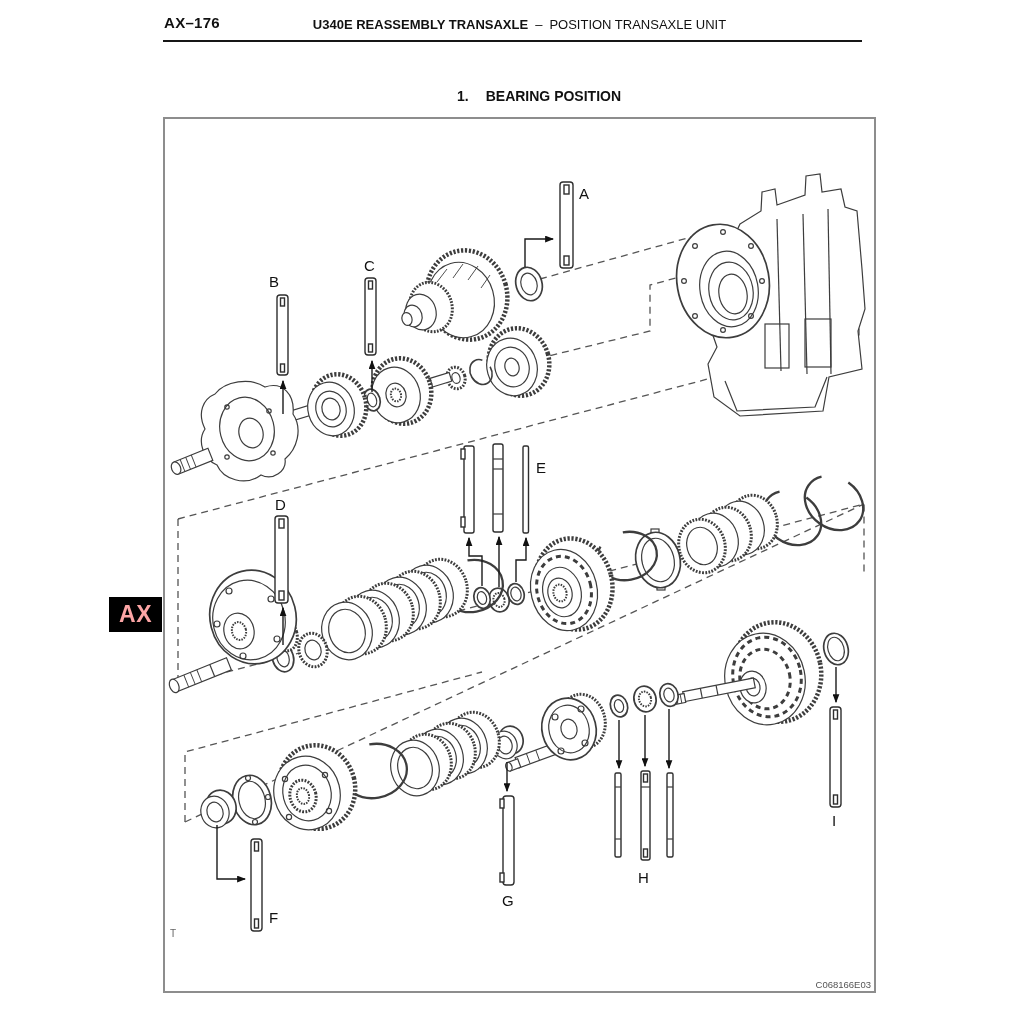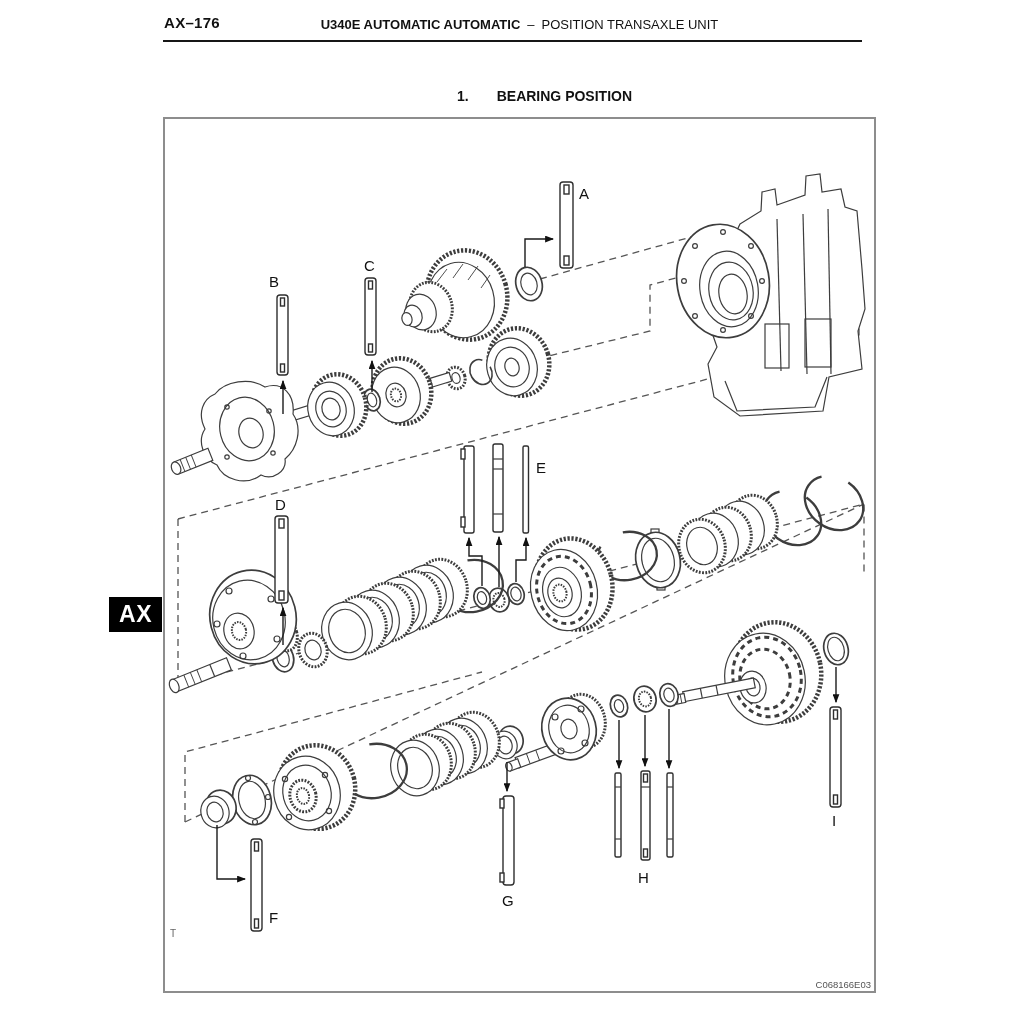--- a/index.html
+++ b/index.html
@@ -7,24 +7,24 @@
         font-family:"Liberation Sans",sans-serif;color:#111;overflow:hidden;border-radius:20px;}
   .abs{position:absolute;}
   #pageNum{left:164px;top:14px;font-size:15px;font-weight:bold;letter-spacing:.3px;}
   #hdrLine{left:163px;top:17px;width:713px;text-align:center;font-size:13px;}
   #hdrLine .b{font-weight:bold;}
   #hdrLine .sep{margin:0 7px;}
   #rule{left:163px;top:40px;width:699px;height:2px;background:#161616;}
   #mainTitle{left:163px;top:52px;width:713px;text-align:center;font-size:22px;
              font-weight:bold;letter-spacing:.5px;padding-left:34px;box-sizing:border-box;}
   #stepLine{left:457px;top:88px;font-size:14px;font-weight:bold;}
-  #stepLine .st{margin-left:28px;}
+  #stepLine .st{margin-left:17px;}
   #figBox{left:163px;top:117px;width:713px;height:876px;border:2px solid #8d8d8d;
           box-sizing:border-box;background:#fff;}
-  #axTab{left:109px;top:597px;width:53px;height:35px;background:#000;color:#ffffff;
+  #axTab{left:109px;top:597px;width:53px;height:35px;background:#000;color:#fca5a5;
          display:flex;align-items:center;justify-content:center;
          font-size:23px;font-weight:bold;letter-spacing:.5px;}
   
   .ln{fill:none;stroke:#3d3d3d;stroke-width:1.2;}
   .lt{fill:none;stroke:#3d3d3d;stroke-width:.9;}
   .fw{fill:#fff;stroke:#3d3d3d;stroke-width:1.2;}
   .fw2{fill:#fff;stroke:#3d3d3d;stroke-width:1.7;}
   .th{fill:#fff;stroke:#3d3d3d;stroke-width:4.5;stroke-dasharray:2.2 1.7;}
   .th2{fill:#fff;stroke:#3d3d3d;stroke-width:3;stroke-dasharray:1.8 1.4;}
   .spl{fill:#fff;stroke:#3d3d3d;stroke-width:2;stroke-dasharray:1.5 1.2;}
@@ -39,21 +39,21 @@
   .code{font-family:"Liberation Sans",sans-serif;font-size:9.5px;fill:#555;}
 </style>
 </head>
 <body>
 
 <div id="page">
 
   <div id="pageNum" class="abs">AX–176</div>
 
   <div id="hdrLine" class="abs">
-    <span class="b">U340E AUTOMATIC AUTOMATIC</span><span class="sep">–</span><span>POSITION TRANSAXLE UNIT</span>
+    <span class="b">U340E REASSEMBLY TRANSAXLE</span><span class="sep">–</span><span>POSITION TRANSAXLE UNIT</span>
   </div>
 
   <div id="rule" class="abs"></div>
 
 
   <div id="stepLine" class="abs">
     <span>1.</span><span class="st">BEARING POSITION</span>
   </div>
 
   <div id="axTab" class="abs">AX</div>

